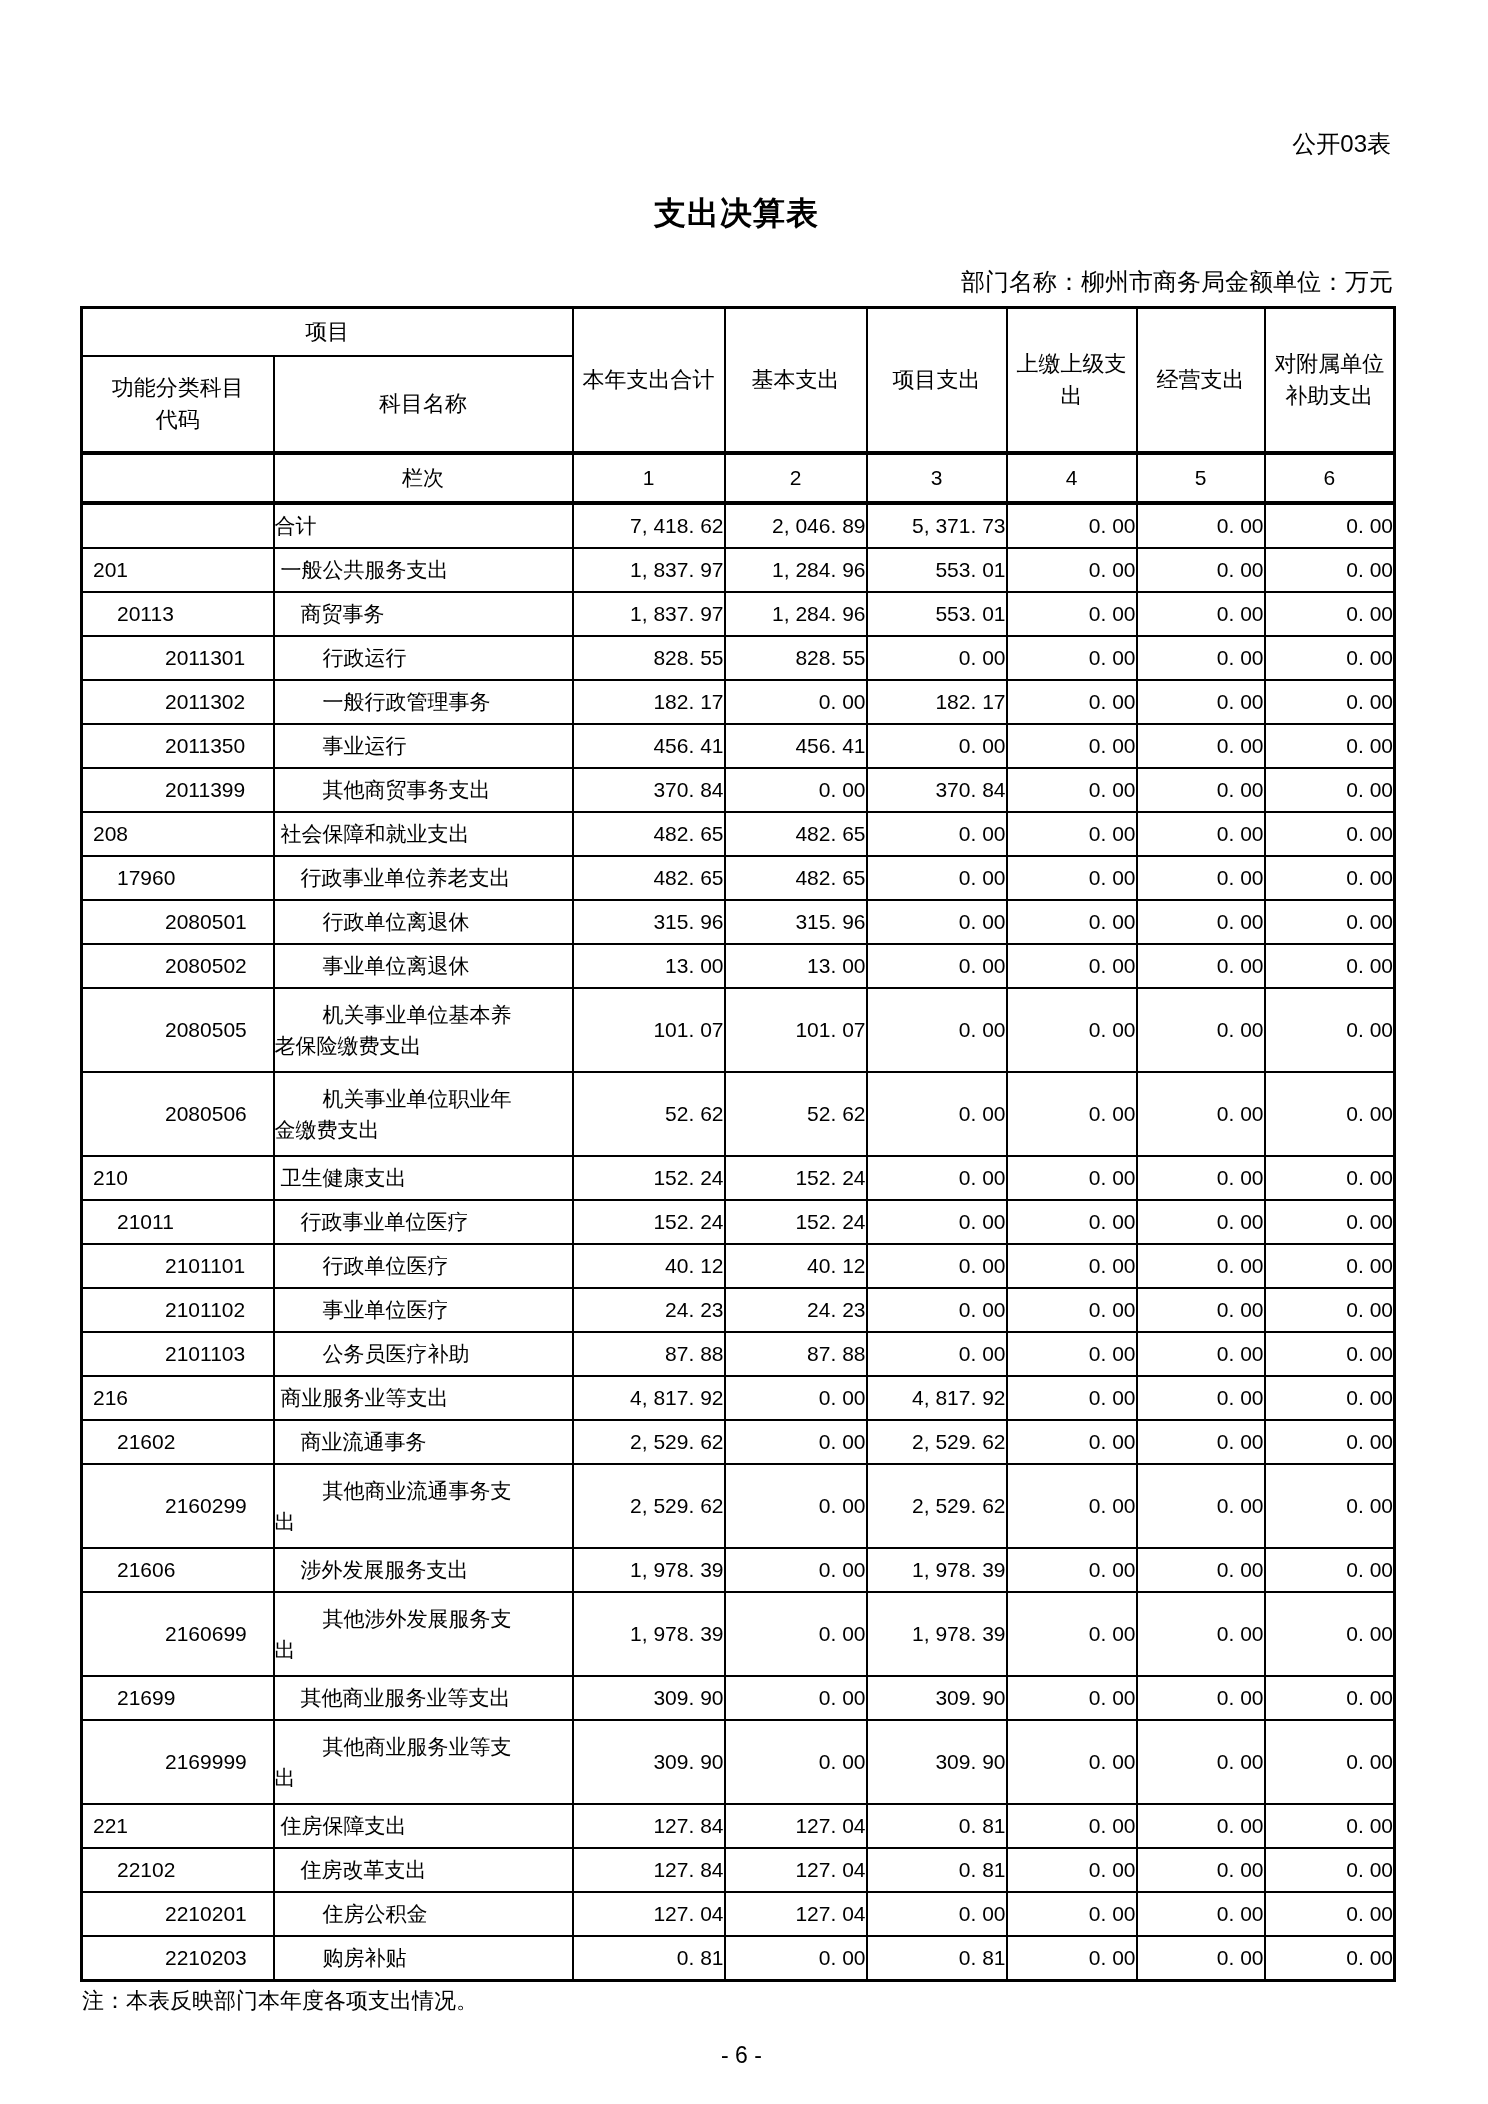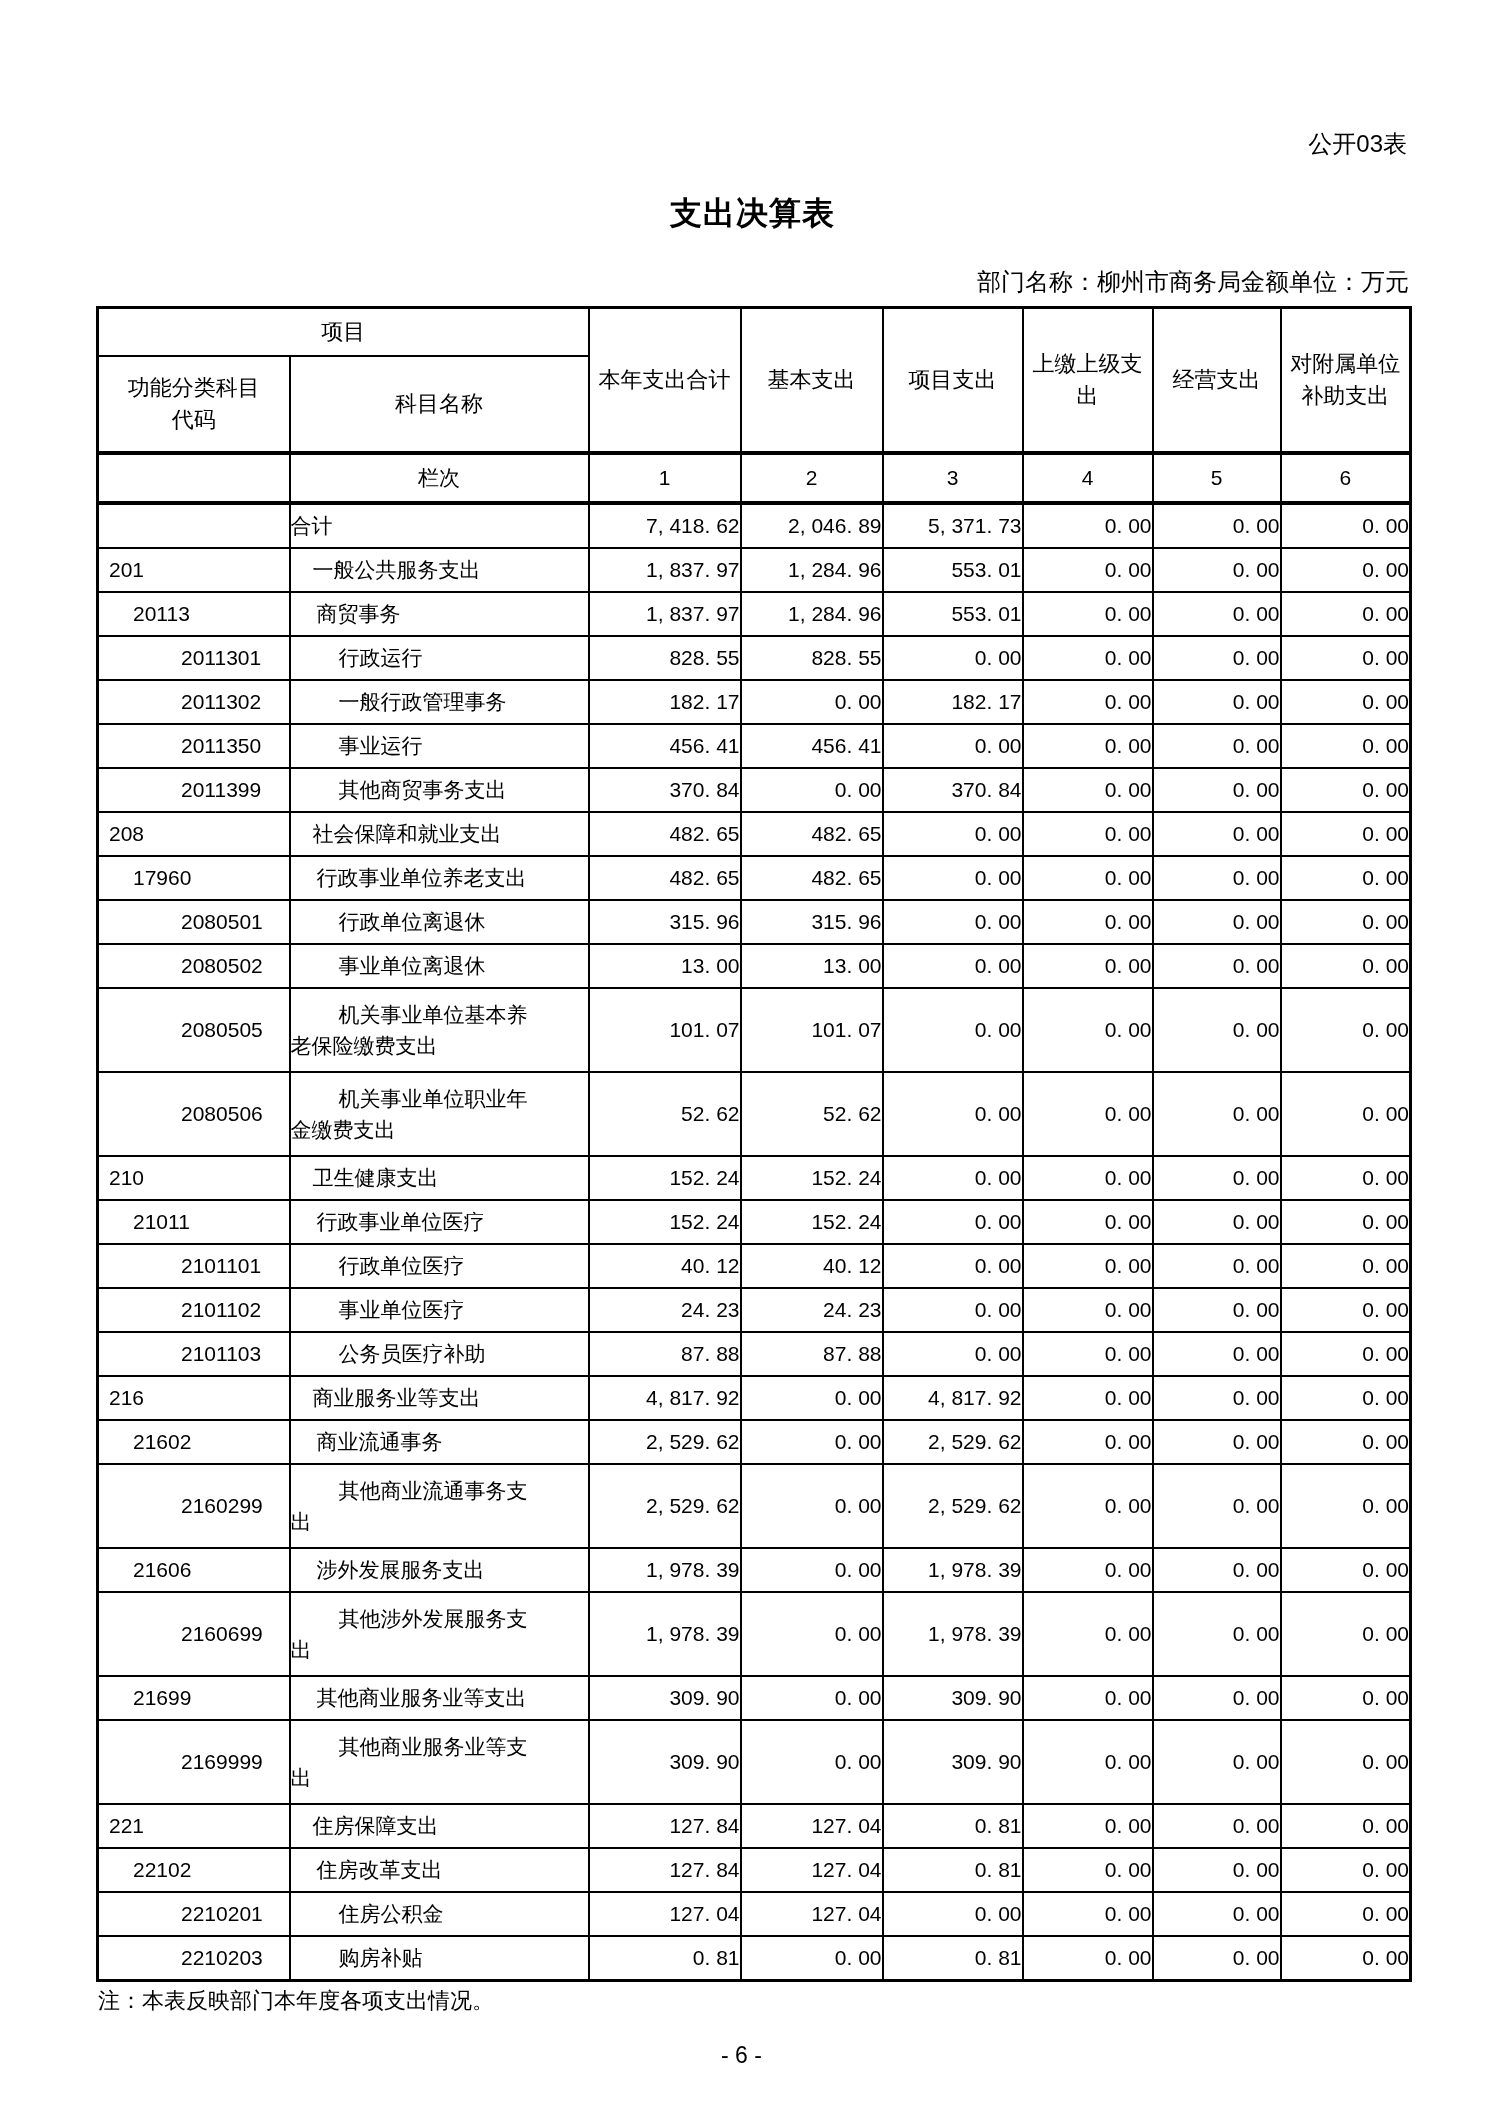--- a/index.html
+++ b/index.html
@@ -2,21 +2,21 @@
 <html><head>
 <meta charset="utf-8">
 <style>
   html,body { margin:0; padding:0; }
   body {
     width:1488px; height:2104px; position:relative;
     background:#ffffff; color:#000;
     font-family:"Liberation Sans", sans-serif;
     overflow:hidden;
   }
-  .content { position:absolute; left:96px; top:0; width:1313px; }
+  .content { position:absolute; left:80px; top:0; width:1313px; }
   .form-label { margin-top:128px; text-align:right; font-size:24px; padding-right:2px; }
   .doc-title { margin-top:32px; text-align:center; font-size:32px; font-weight:bold; letter-spacing:1px; }
   .dept-row { display:flex; justify-content:flex-end; align-items:flex-end;
               margin-top:30px; margin-bottom:8px; font-size:24px; }
   .dept-row .left { padding-left:16px; }
   table.main {
     border-collapse:collapse; width:1313px; table-layout:fixed;
     border:3px solid #000;
   }
   table.main th, table.main td {
@@ -30,21 +30,21 @@
     height:46px; text-align:center; font-size:21px;
     border-top:4px solid #000; border-bottom:4px solid #000;
   }
   tbody td { font-size:21px; height:42px; }
   tbody tr.tall td { height:82px; }
   td.code { text-align:left;margin-top:48px; }
   td.code.l1 { padding-left:10px; }
   td.code.l2 { padding-left:34px; }
   td.code.l3 { padding-left:82px; }
   td.name div { white-space:pre-line; line-height:1.5; text-align:left; }
-  td.name.l1 div { text-indent:6px;margin-left:16px; }
+  td.name.l1 div { text-indent:6px; }
   td.name.l2 div { text-indent:26px; }
   td.name.l3 div { text-indent:48px; }
   td.name.center div { text-align:left; text-indent:0; }
   td.num { text-align:right; padding-right:5px; }
   .note { margin-top:4px; font-size:22px; padding-left:2px; }
   .page-number { position:absolute; top:2042px; left:85px; width:1313px;
                  text-align:center; font-size:23px; }
 </style>
 </head>
 <body>

